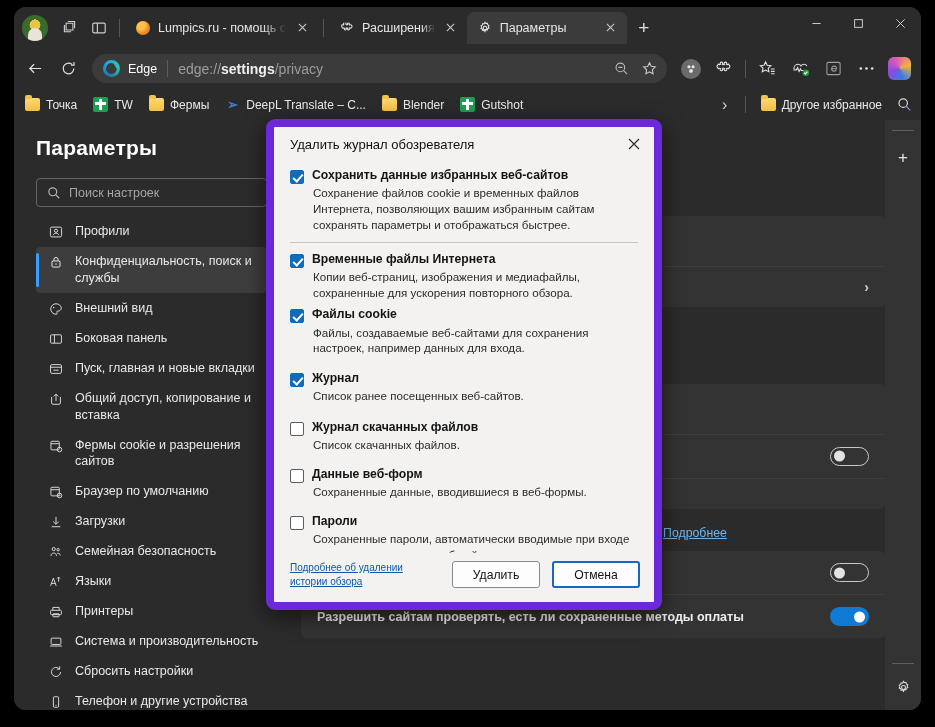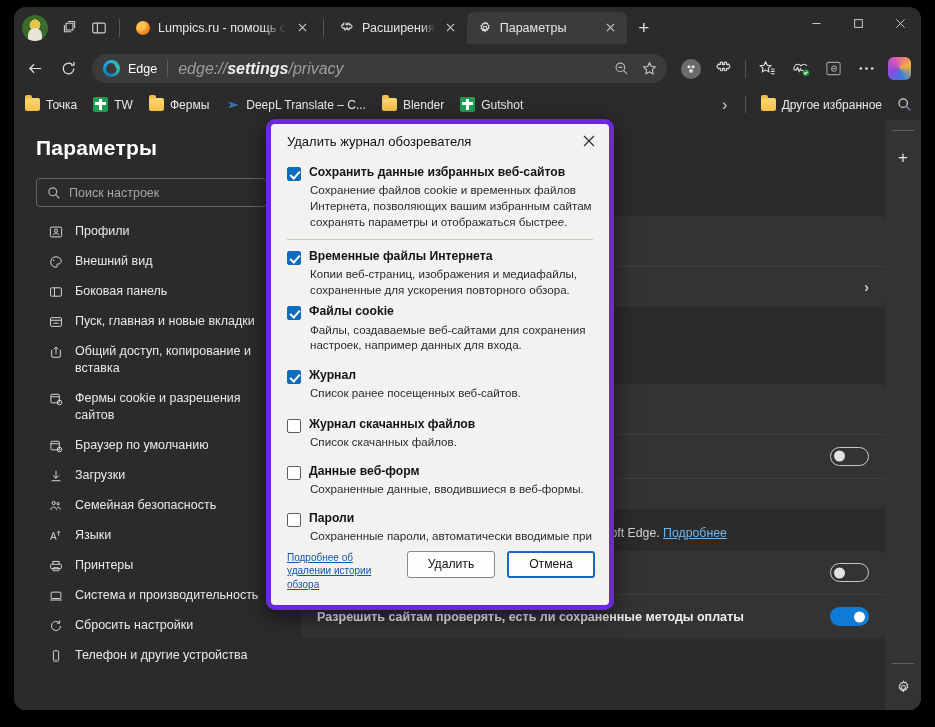--- a/index.html
+++ b/index.html
@@ -108,21 +108,21 @@
   }
   .edge-logo::after {
     content: ""; position: absolute; left: 3px; top: 2.5px;
     width: 11px; height: 11px; border-radius: 50%;
     background: #3b3b3b;
     clip-path: polygon(0 0, 55% 0, 100% 45%, 100% 100%, 0 100%);
     transform: rotate(14deg);
   }
   .edge-name { color: #ffffff; font-size: 12.5px; margin-left: 8px; flex: none; }
   .omni-sep { width: 1px; height: 17px; background: #5c5c5c; margin: 0 10px; flex: none; }
-  .url { font-size: 16px; color: #9d9d9d; white-space: nowrap; overflow: hidden; flex: 1 1 auto; font-style: italic; }
+  .url { font-size: 14px; color: #9d9d9d; white-space: nowrap; overflow: hidden; flex: 1 1 auto; }
   .url b { color: #efefef; font-weight: 600; }
   .omni-right { display: flex; margin-left: auto; flex: none; }
   .omni-ico { width: 28px; height: 28px; display: flex; align-items: center; justify-content: center; color: #c5c5c5; }
 
   .tb-ext {
     width: 20px; height: 20px; border-radius: 50%;
     background: #6b6b6b; display: flex; align-items: center; justify-content: center;
   }
   .tb-sep { width: 1px; height: 18px; background: #555; margin: 0 4px; flex: none; }
   .copilot {
@@ -251,22 +251,22 @@
     padding-top: 10px;
   }
   .rail-line { width: 22px; height: 1px; background: #5e5e5e; margin-bottom: 14px; }
   .rail-ico { width: 26px; height: 26px; display: flex; align-items: center; justify-content: center; color: #dadada; }
   .rail-bottom { margin-top: auto; display:flex; flex-direction: column; align-items:center; padding-bottom: 10px;}
   .rail-line2 { width: 22px; height: 1px; background: #5e5e5e; margin-bottom: 10px; }
 
   
   .dialog-wrap {
     position: absolute; left: 252px; top: 112px;
-    width: 348px; height: 491px;
-    border: 5px solid #6d28d9; border-radius: 9px;
+    width: 396px; height: 491px;
+    border: 8px solid #6d28d9; border-radius: 9px;
     background: #0369a1;
     box-shadow: 0 6px 22px rgba(0,0,0,.55);
     overflow: hidden;
   }
   .dialog {
     position: absolute; inset: 0; background: #f4f2f0;
     display: flex; flex-direction: column;
     font-size: 12px; color: #1b1b1b;
   }
   .dlg-head {
@@ -540,20 +540,30 @@
           <span class="nav-ico">
             <svg width="14" height="14" viewBox="0 0 16 16" fill="none" stroke="#dcdcdc" stroke-width="1.1">
                 <rect x="1.6" y="2.4" width="12.8" height="11.2" rx="1.6"></rect>
                 <circle cx="8" cy="6.6" r="1.8"></circle>
                 <path d="M4.8 11.6c.6-1.5 1.8-2.2 3.2-2.2s2.6.7 3.2 2.2"></path>
               </svg>
           </span>
           <span>Профили</span>
         </div>
 
+        <div class="nav-item active">
+          <span class="nav-ico">
+            <svg width="14" height="14" viewBox="0 0 16 16" fill="none" stroke="#ededed" stroke-width="1.1">
+                <rect x="3.4" y="6.8" width="9.2" height="7" rx="1.4"></rect>
+                <path d="M5.6 6.8V5.2a2.4 2.4 0 0 1 4.8 0v1.6"></path>
+                <circle cx="8" cy="10.2" r=".8" fill="#ededed" stroke="none"></circle>
+              </svg>
+          </span>
+          <span>Конфиденциальность, поиск и службы</span>
+        </div>
 
         <div class="nav-item">
           <span class="nav-ico">
             <svg width="14" height="14" viewBox="0 0 16 16" fill="none" stroke="#dcdcdc" stroke-width="1.1">
                 <path d="M8 2a6 6 0 1 0 0 12c1 0 1.4-.6 1.4-1.2 0-.9-.9-1.2-.3-2 .5-.7 1.6-.3 2.5-.6 1.6-.5 2.4-1.9 2.4-3.3C14 4.4 11.3 2 8 2z"></path>
                 <circle cx="5.4" cy="6.2" r=".8" fill="#dcdcdc" stroke="none"></circle>
               </svg>
           </span>
           <span>Внешний вид</span>
         </div>

